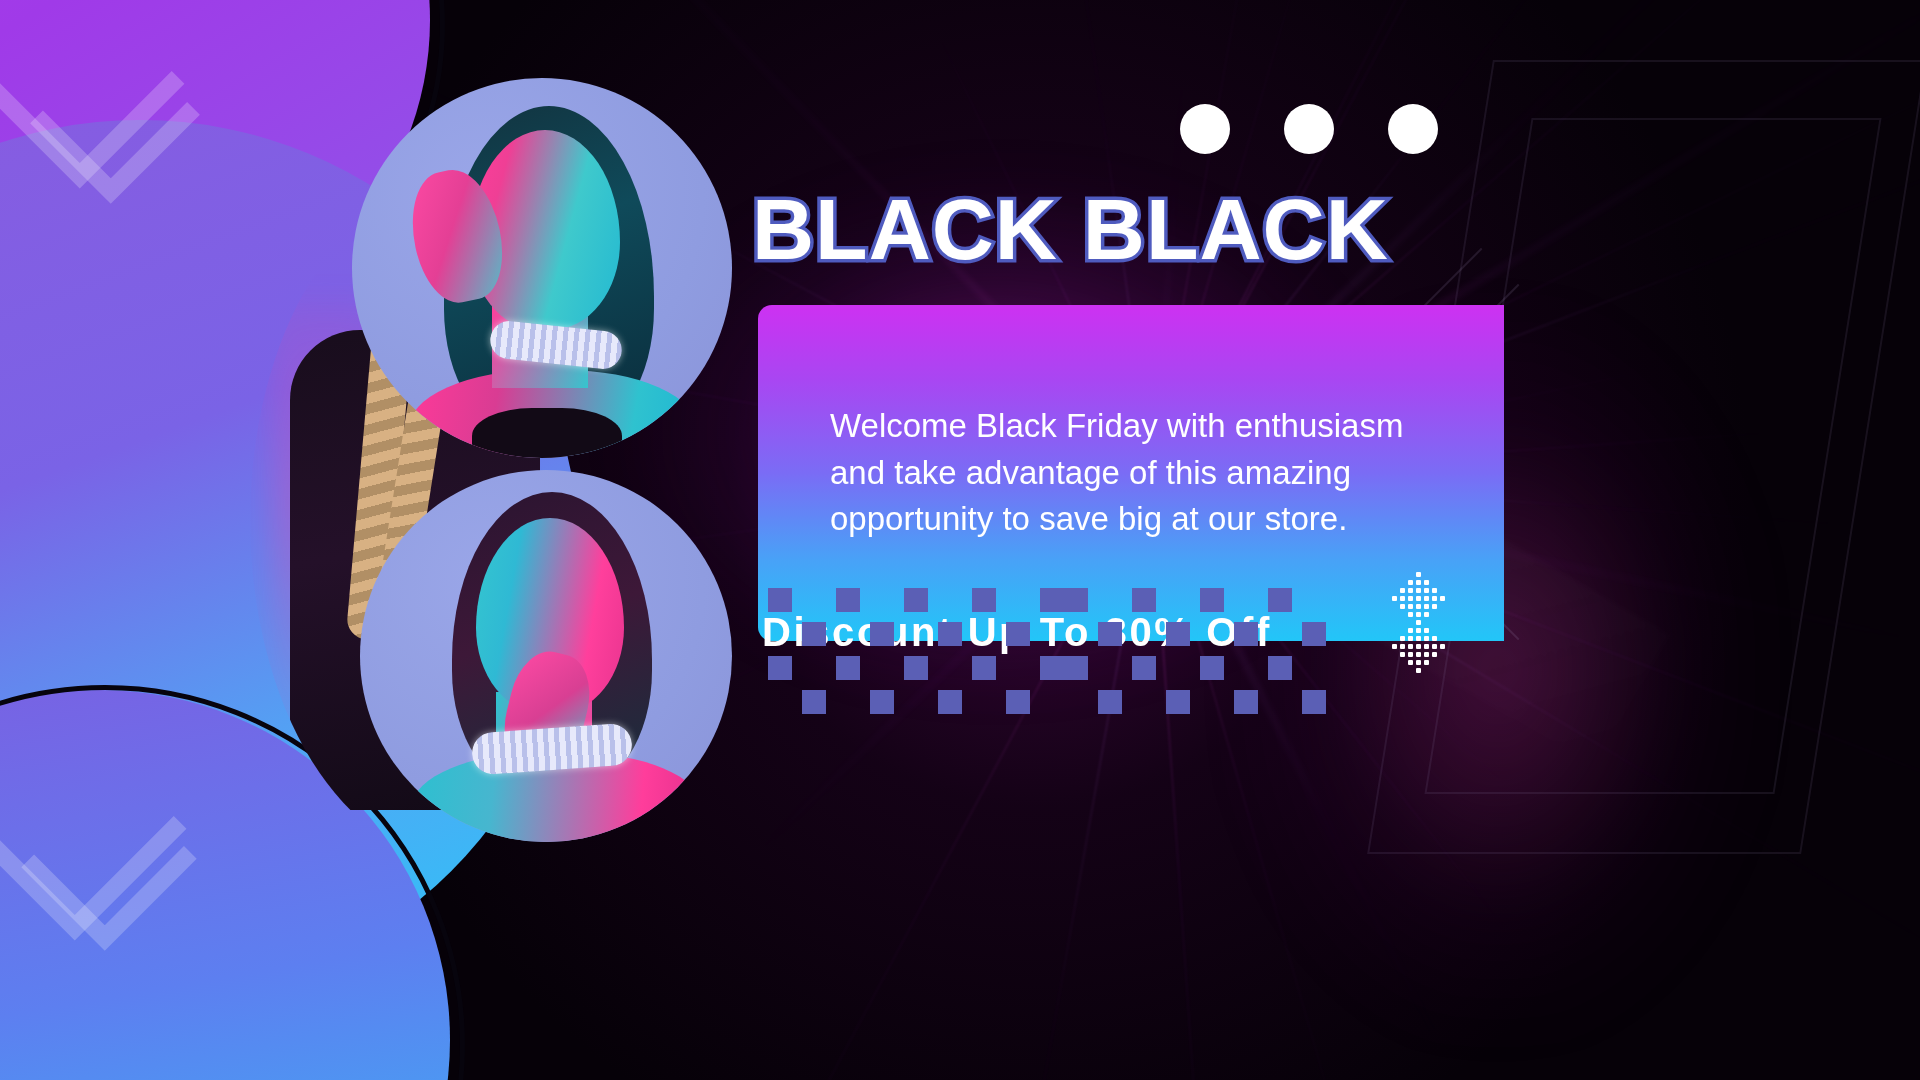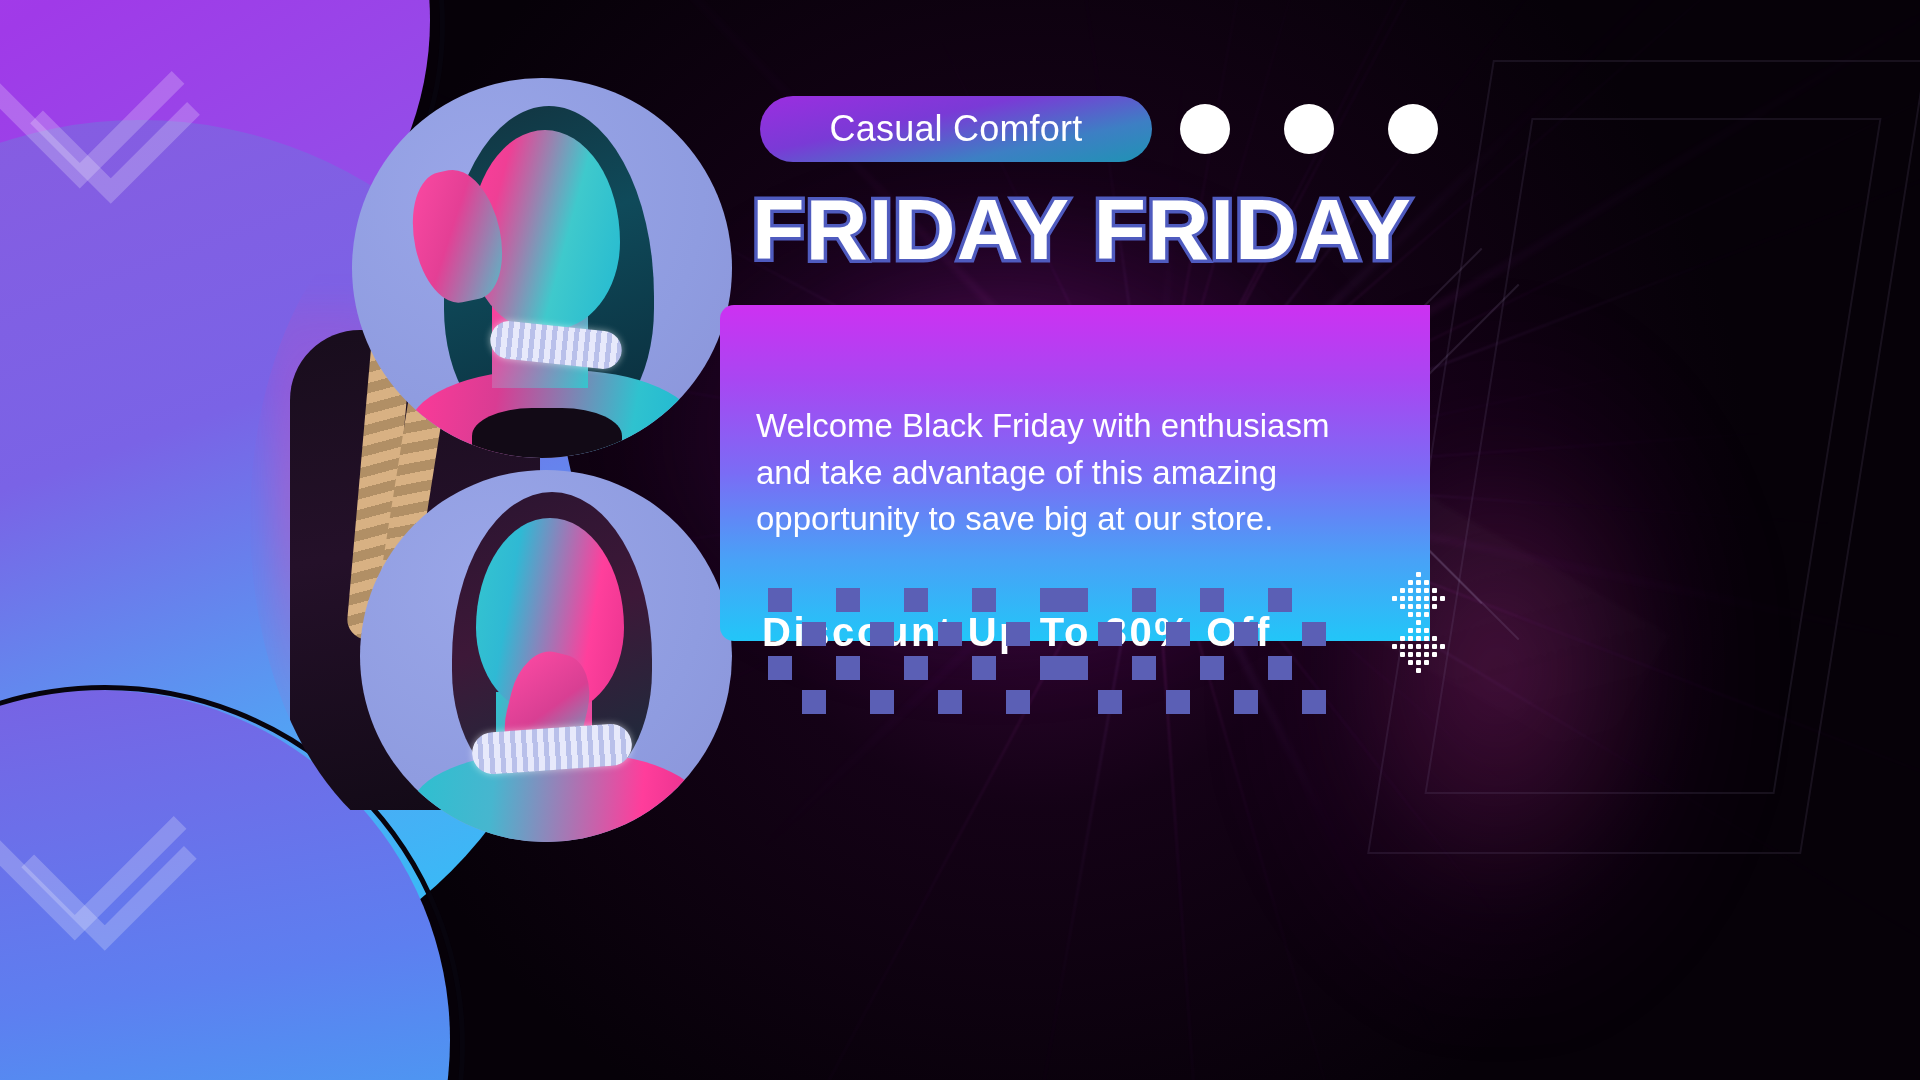--- a/index.html
+++ b/index.html
@@ -114,23 +114,23 @@
     display:flex;align-items:center;justify-content:center;}
   .pill-text{color:#fff;font-size:36px;letter-spacing:.2px;font-weight:400;}
 
   .dots{position:absolute;left:1180px;top:104px;display:flex;gap:54px;}
   .dot{width:50px;height:50px;border-radius:50%;background:#fff;}
 
   .headline{position:absolute;left:752px;top:186px;width:700px;color:#fff;
     font-size:86px;font-weight:700;letter-spacing:1px;line-height:1;
     -webkit-text-stroke:7px #4f5bbf;paint-order:stroke fill;white-space:nowrap;}
 
-  .desc{position:absolute;left:720px;top:305px;width:710px;height:336px;border-radius:14px 0 0 14px;
+  .desc{position:absolute;left:758px;top:305px;width:710px;height:336px;border-radius:14px 0 0 14px;
     background:linear-gradient(180deg,#cd31f2 0%,#a946f2 22%,#7a6cf5 50%,#48a2f7 76%,#22c6f8 100%);
-    display:flex;align-items:center;}
+    display:flex;align-items:center;padding-left:36px;}
   .desc p{margin:0 0 0 36px;color:#fff;font-size:33px;line-height:1.42;max-width:600px;font-weight:400;}
 
   .discount{position:absolute;left:762px;top:610px;color:#fff;font-size:40px;font-weight:700;
     letter-spacing:2.6px;white-space:nowrap;}
 
   .checker{position:absolute;background-color:transparent;}
   .checker.c-a{left:768px;top:588px;width:272px;height:105px;}
   .checker.c-b{left:1064px;top:588px;width:248px;height:105px;}
   .checker i{position:absolute;width:24px;height:24px;background:#5b5fb5;}
 
@@ -221,31 +221,28 @@
 
   <div class="model model-bot">
     <div class="bm-hair"></div>
     <div class="bm-shoulder"></div>
     <div class="bm-neck"></div>
     <div class="bm-face"></div>
     <div class="bm-hand"></div>
     <div class="neck-jewel bm-j"></div>
   </div>
 
-  <div class="pill">
-    <span class="pill-text">Casual Comfort</span>
-  </div>
 
   <div class="dots" id="dots">
       <span class="dot"></span>
       <span class="dot"></span>
       <span class="dot"></span>
     </div>
 
-  <div class="headline">FRIDAY FRIDAY</div>
+  <div class="headline">BLACK BLACK</div>
 
   <div class="desc">
     <p>Welcome Black Friday with enthusiasm and take advantage of this amazing opportunity to save big at our store.</p>
   </div>
 
   <div class="discount">Discount Up To 30% Off</div>
 
   <div class="checker c-a" id="chkA">
       <i style="left: 0px; top: 0px; background: rgb(91, 95, 181);"></i>
       <i style="left: 68px; top: 0px; background: rgb(91, 95, 181);"></i>

